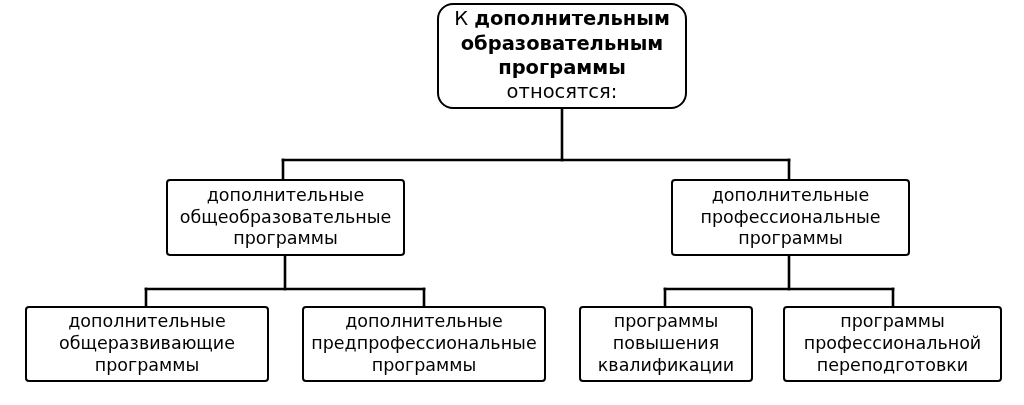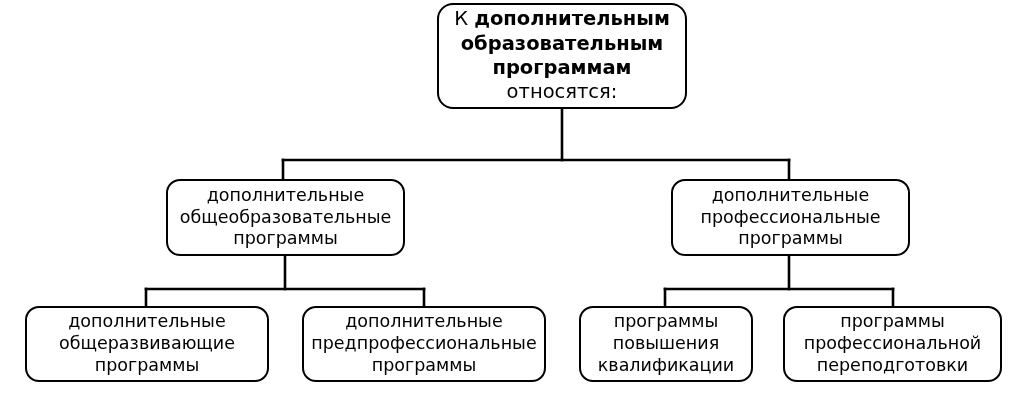--- a/index.html
+++ b/index.html
@@ -21,21 +21,21 @@
     left: 0;
     top: 0;
     width: 1024px;
     height: 405px;
   }
   .node {
     position: absolute;
     box-sizing: border-box;
     background: #ffffff;
     border: 2.6px solid #000000;
-    border-radius: 14px;
+    border-radius: 4px;
     display: flex;
     align-items: center;
     justify-content: center;
     text-align: center;
     color: #000000;
     z-index: 2;
   }
   .node-text {
     display: block;
     width: 100%;
@@ -106,21 +106,21 @@
       <path d="M 424 289 L 424 306"></path>
 
       <path d="M 789 256 L 789 289"></path>
       <path d="M 665 289 L 893 289"></path>
       <path d="M 665 289 L 665 306"></path>
       <path d="M 893 289 L 893 306"></path>
     </g>
   </svg>
 
   <div class="node" id="node-root">
-    <span class="node-text"><span>К </span><span class="emph">дополнительным образовательным программам</span><span>
+    <span class="node-text"><span>К </span><span class="emph">дополнительным образовательным программы</span><span>
 относятся:</span></span>
   </div>
 
   <div class="node" id="node-general">
     <span class="node-text">дополнительные
 общеобразовательные
 программы</span>
   </div>
 
   <div class="node" id="node-professional">

